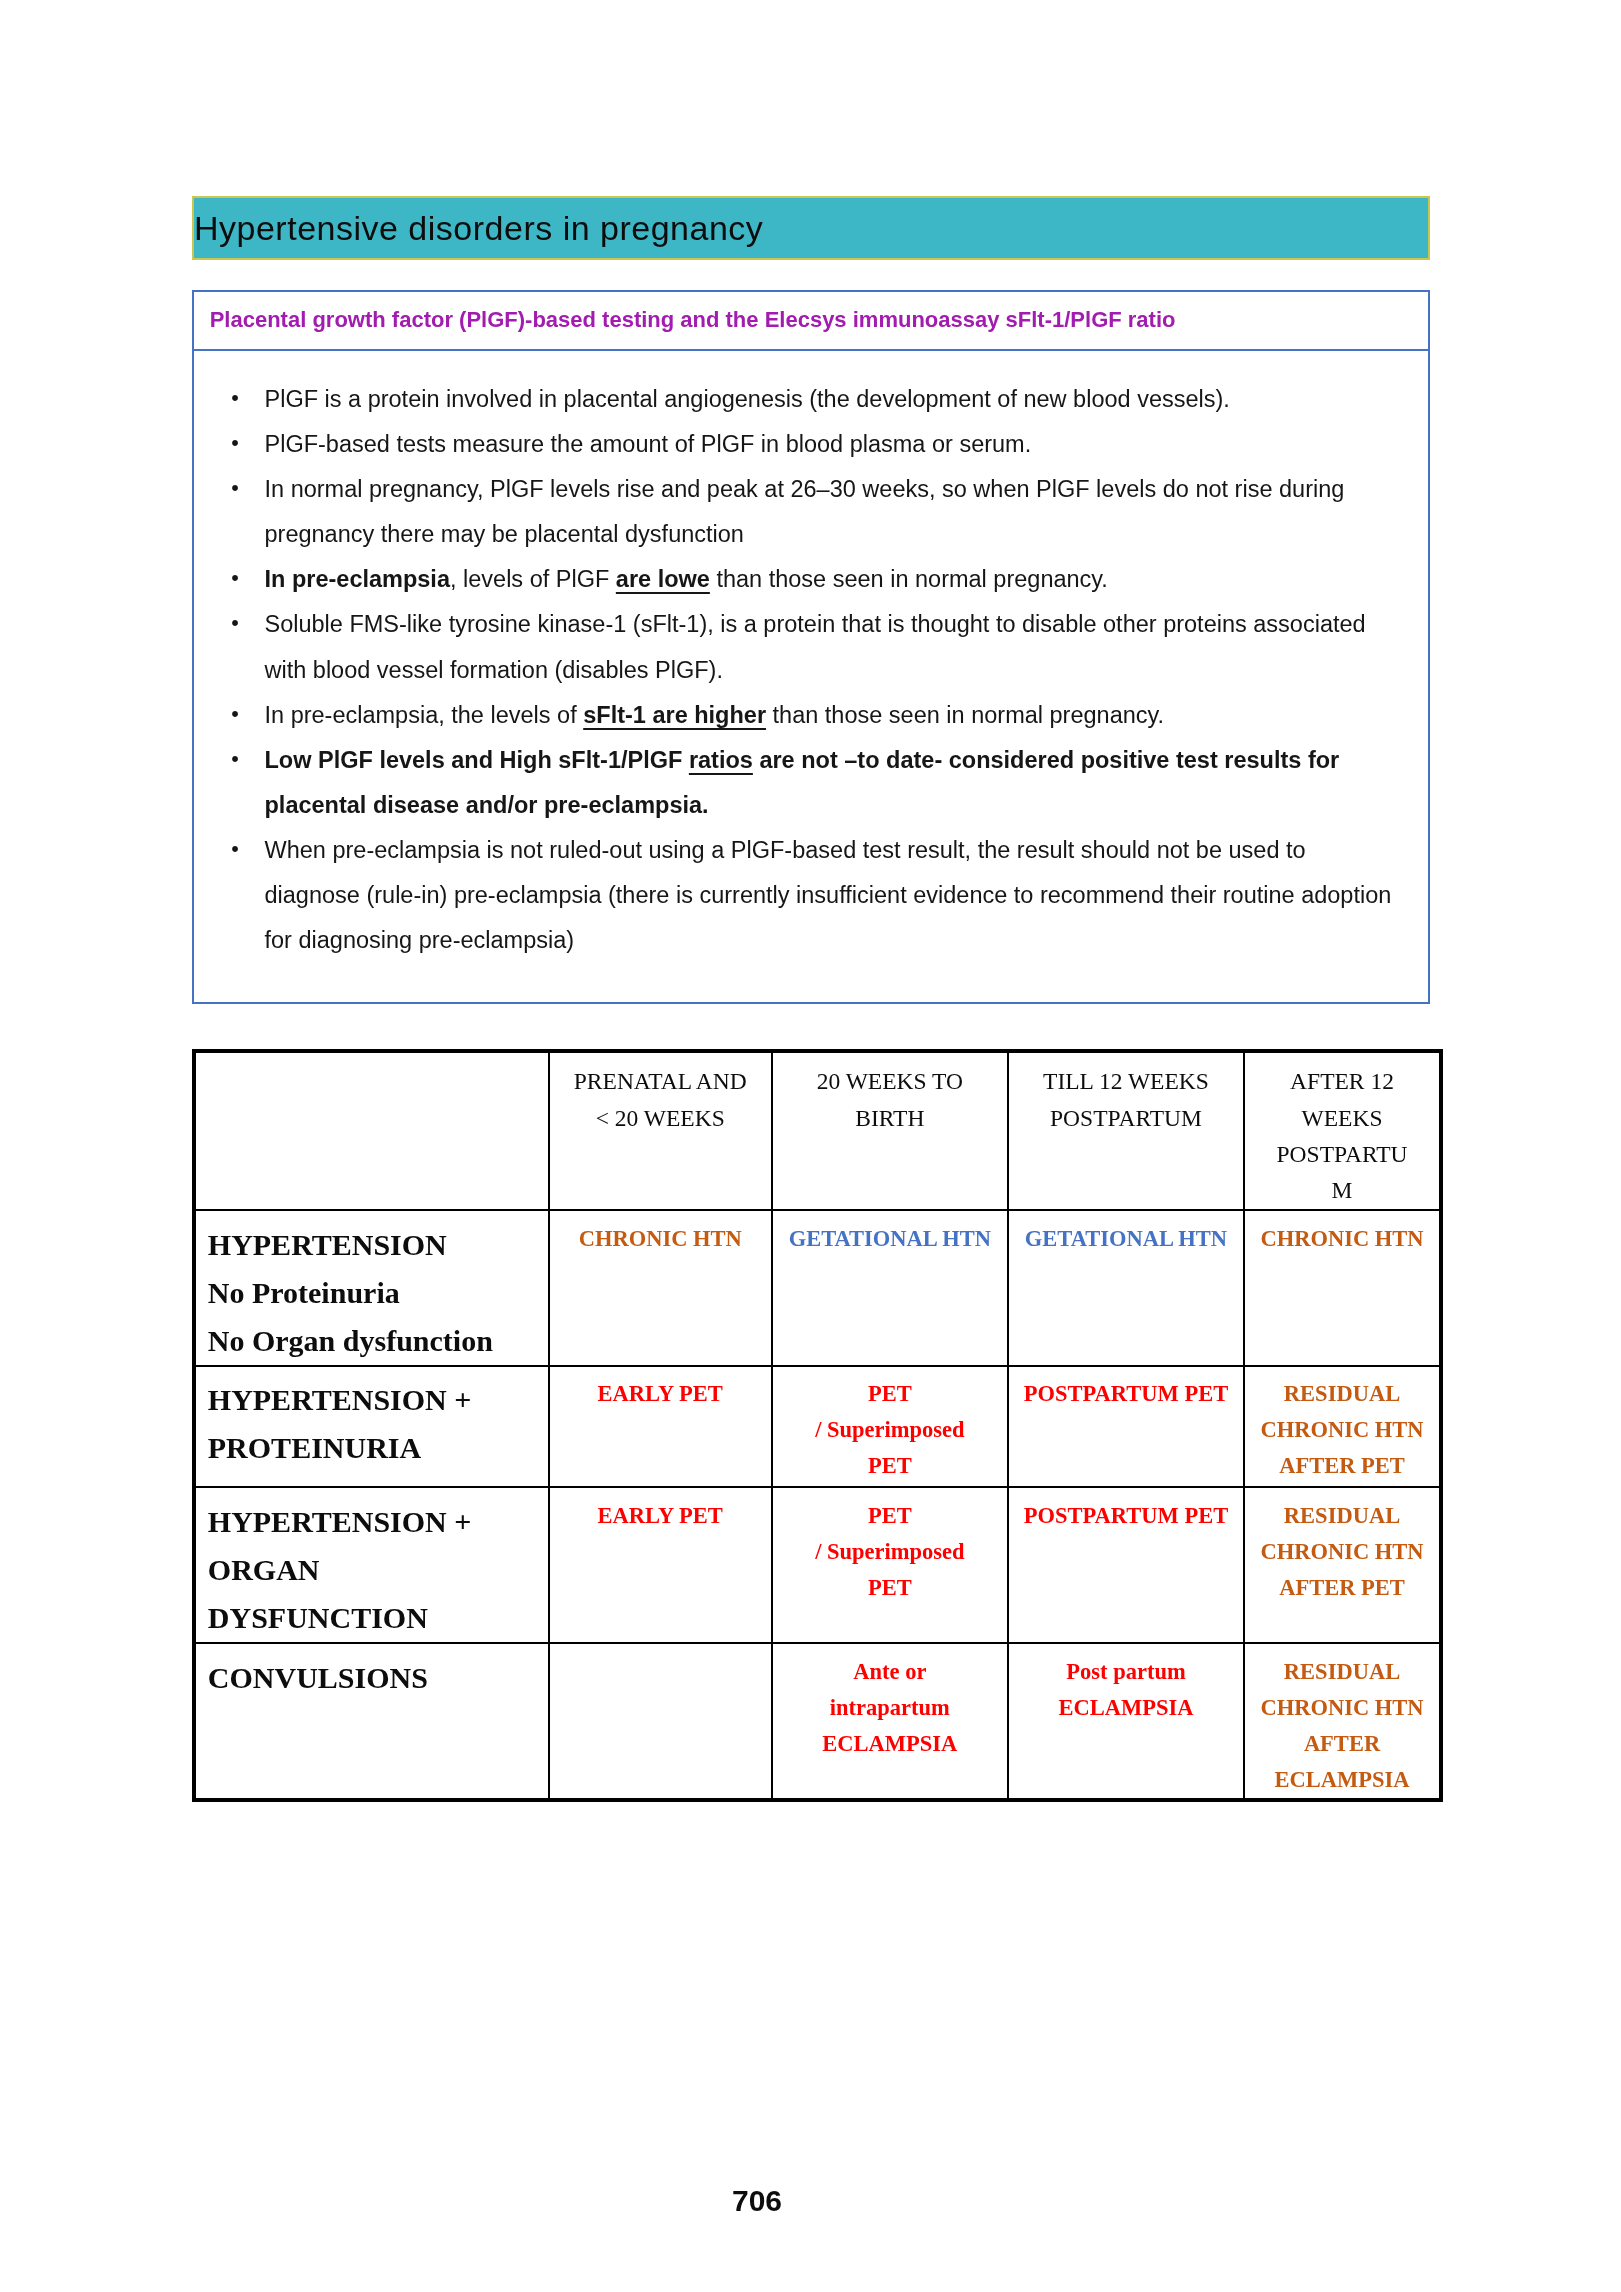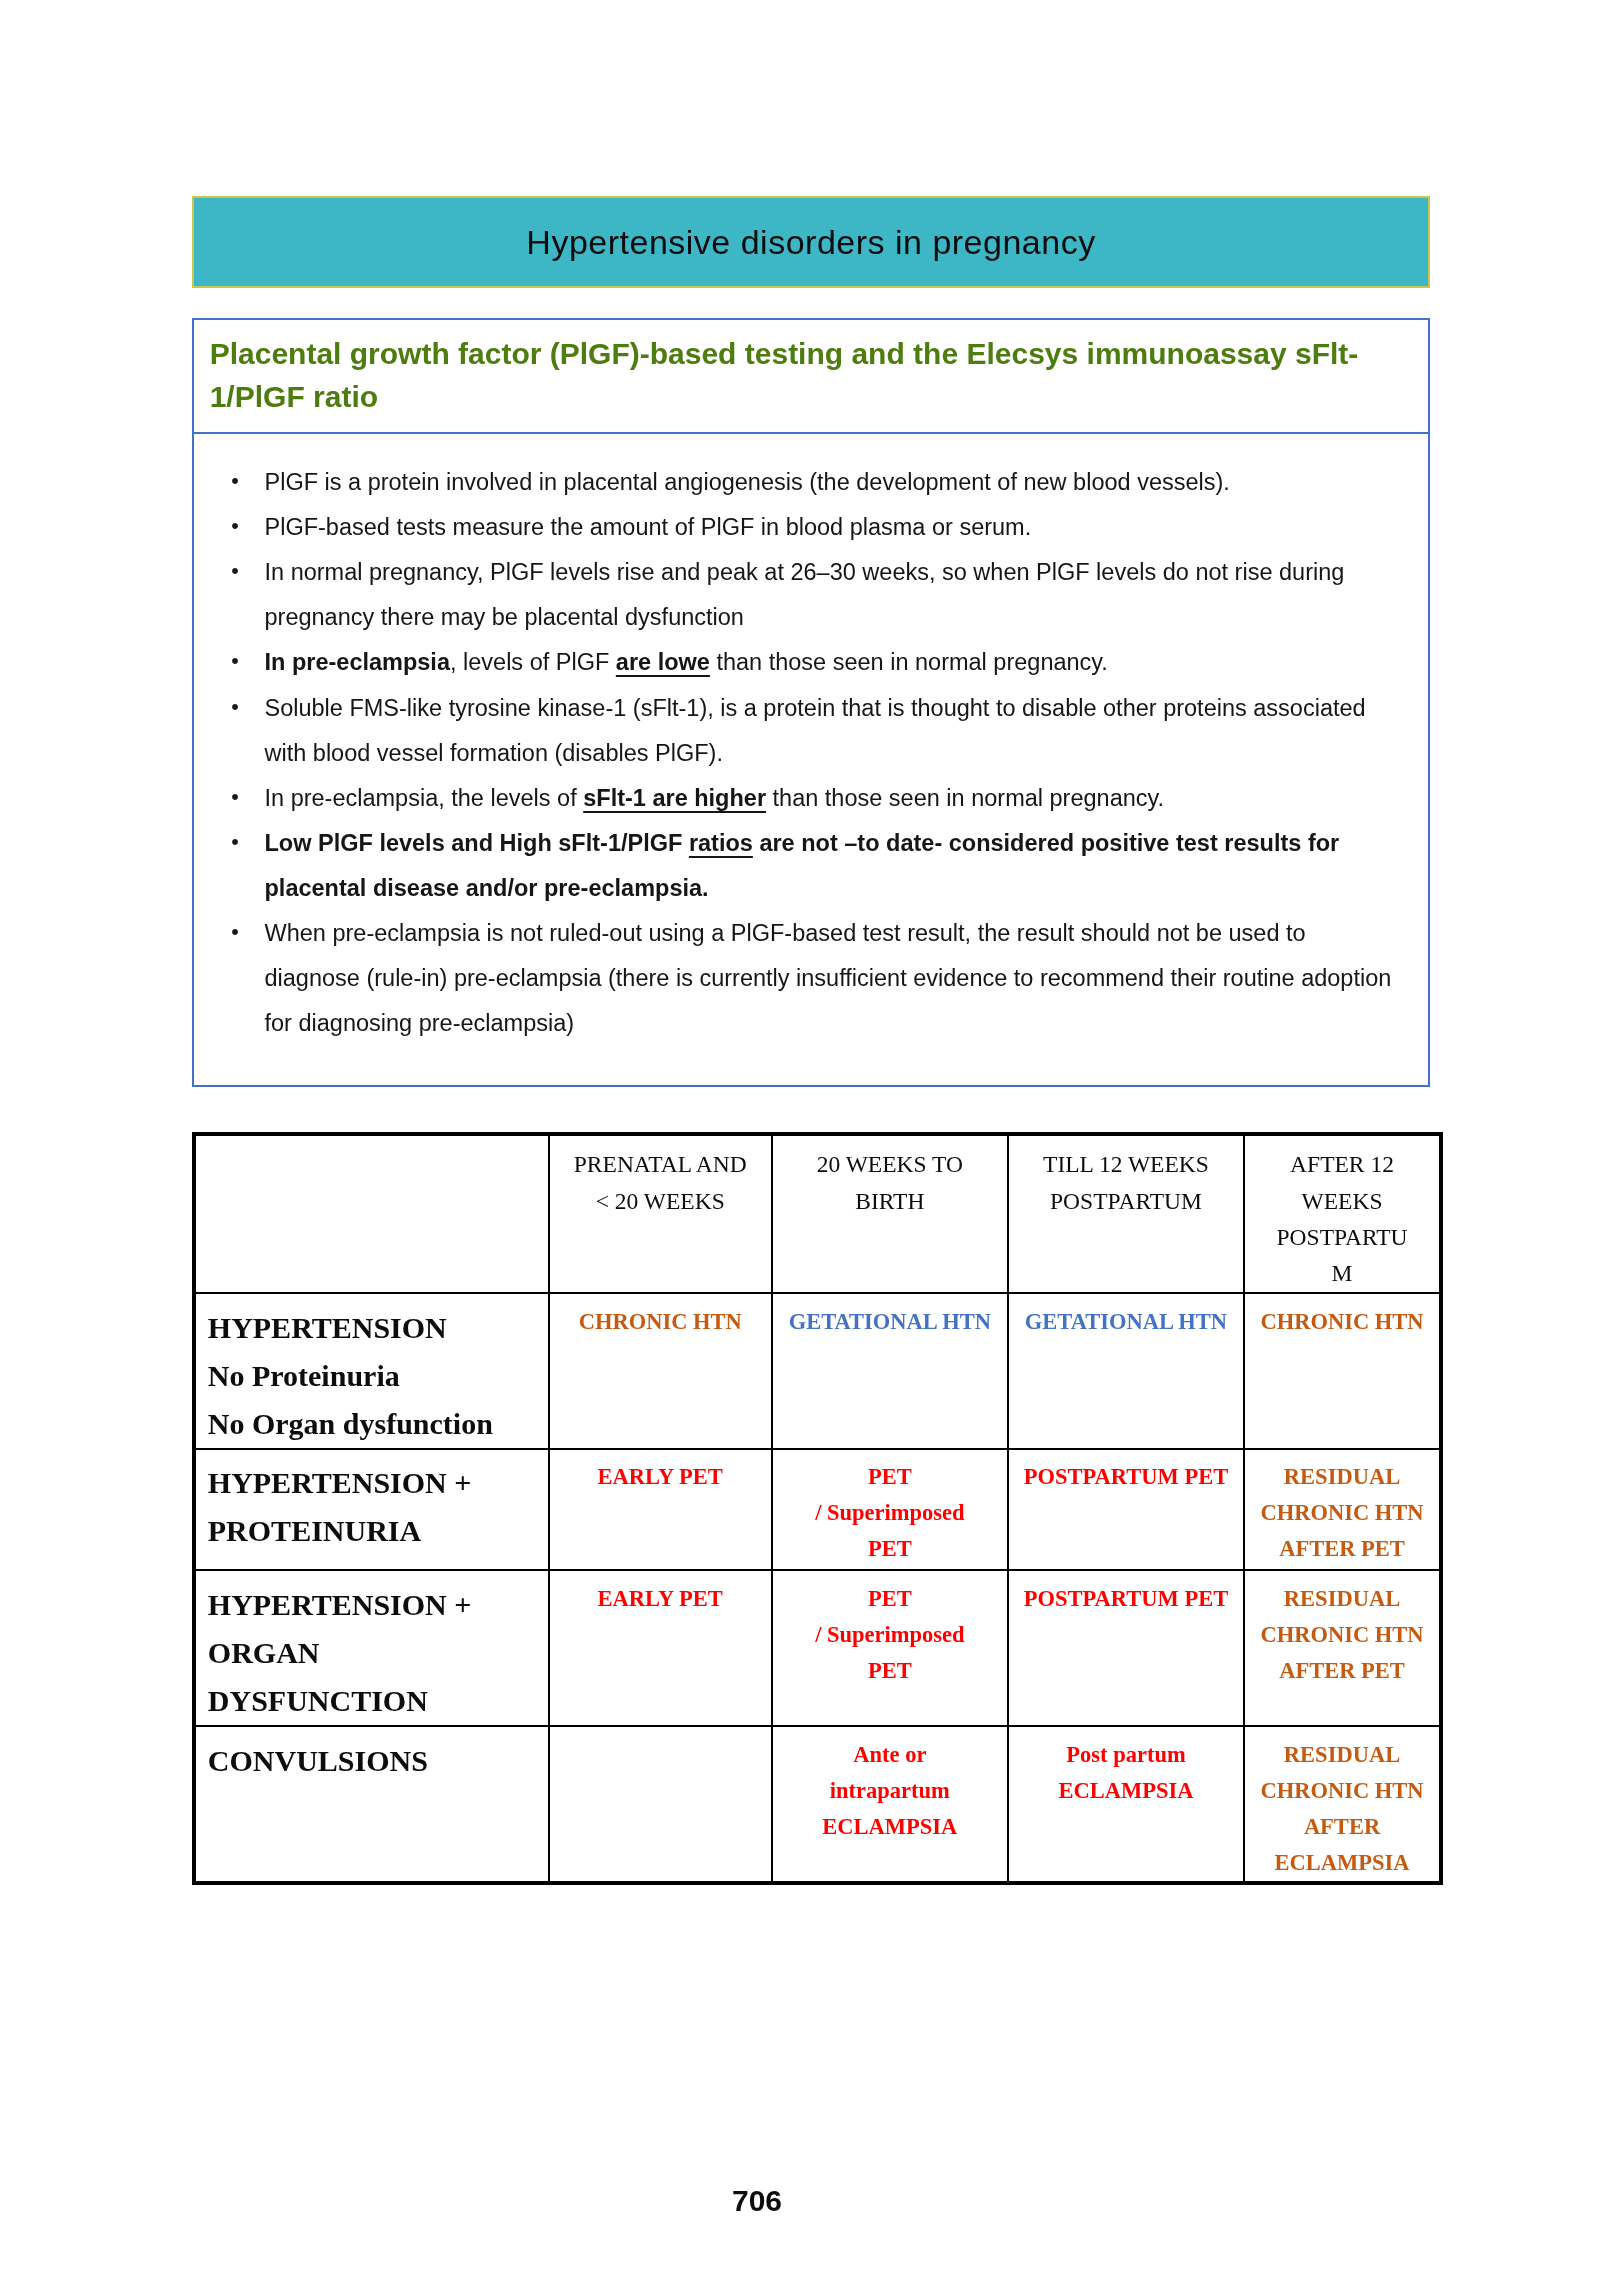--- a/index.html
+++ b/index.html
@@ -19,48 +19,47 @@
     position: absolute;
     left: 192px;
     top: 0;
     width: 1251px;
   }
 
   
   .banner {
     margin-top: 196px;
     width: 1238px;
-    height: 92px;
+    height: 64px;
     background: var(--c-banner-bg, #3DB7C6);
     border: 2.9px solid var(--c-banner-border, #C9C750);
     box-sizing: border-box;
     display: flex;
     align-items: center;
-    justify-content: center;
   }
   .banner .title {
     font-size: 34px;
     letter-spacing: 0.5px;
     color: #0d0d0d;
   }
 
   
   .info-box {
     margin-top: 30px;
     width: 1238px;
     box-sizing: border-box;
     border: 2.9px solid var(--c-box-border, #4472C4);
   }
   .info-box .box-title {
     font-weight: bold;
-    font-size: 30px;
+    font-size: 22px;
     line-height: 1.45;
     padding: 11.8px 17.6px 13.7px 15.7px;
     border-bottom: 2.9px solid var(--c-box-border, #4472C4);
-    color: #4d7c0f;
+    color: #a21caf;
   }
   .info-box .box-body {
     padding: 25.5px 29px 39px 23.5px;
   }
   ul.bullets {
     margin: 0;
     padding: 0;
     list-style: none;
   }
   ul.bullets li {

